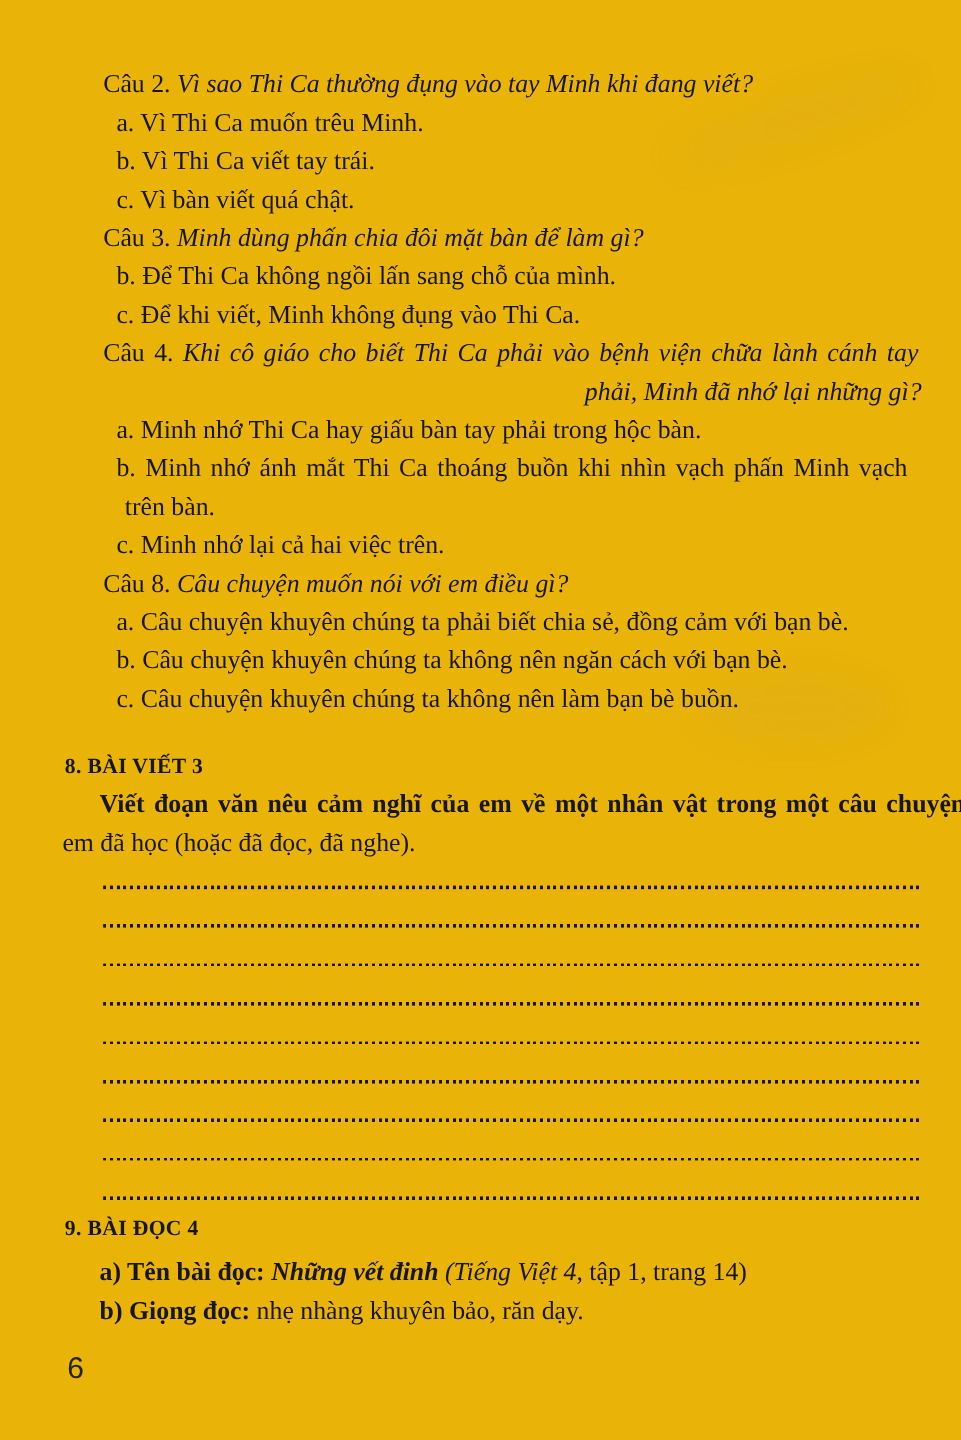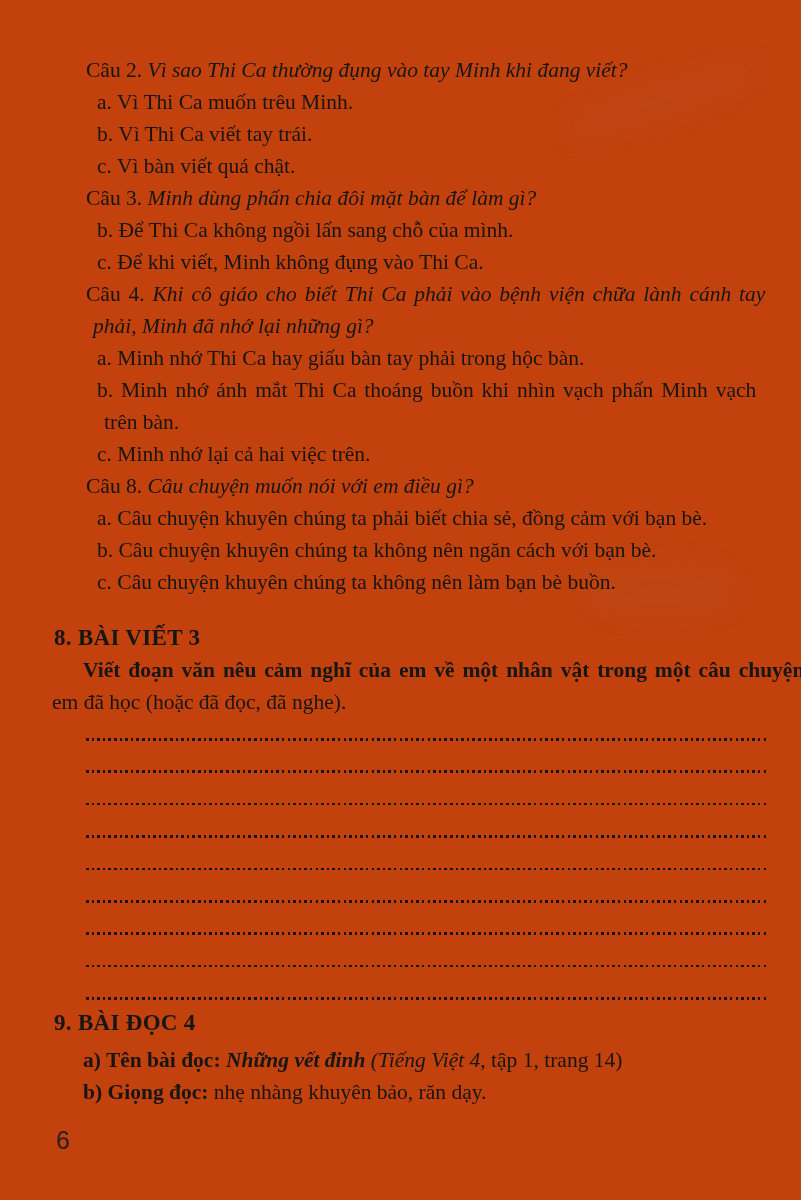--- a/index.html
+++ b/index.html
@@ -1,44 +1,44 @@
 <!DOCTYPE html>
 <html><head>
 <meta charset="utf-8">
 <style>
   html,body { margin:0; padding:0; background:#ffffff; }
   .page {
     position:relative;
     width:801px; height:1200px;
-    background:#c2410c;
+    background:#eab308;
     font-family:"Liberation Serif","DejaVu Serif",serif;
     color:#161616;
     overflow:hidden;
   }
   
   .scan-artifact {
     position:absolute; border-radius:50%;
     background:#8a8a8a; filter:blur(14px); opacity:0.06;
     pointer-events:none;
   }
   .artifact-1 { width:220px; height:40px; right:30px; top:80px; transform:rotate(-18deg); }
   .artifact-2 { width:160px; height:60px; right:60px; top:560px; }
 
   .questions { position:absolute; left:52px; top:54px; width:716px; }
   .line { font-size:21.5px; line-height:32px; white-space:nowrap; }
   .q-line   { padding-left:34px; }
-  .q-wrap   { padding-left:41px; }
+  .q-wrap   { padding-left:41px;text-align:right; }
   .opt-line { padding-left:45px; }
   .opt-wrap { padding-left:52px; }
   .q-text { font-style:italic; }
   .stretch { word-spacing:2.5px; }
 
   .sec-title {
     font-weight:700;
-    font-size:23px; line-height:32px;
+    font-size:18px; line-height:32px;
     letter-spacing:0.3px;
     padding-left:2px;
     white-space:nowrap;
   }
   .section-writing { position:absolute; left:52px; top:622px; width:716px; }
   .para-line1 { padding-left:31px;font-weight:bold; }
   .para-line2 { padding-left:0; }
 
   .writing-lines { position:absolute; left:86px; top:726px; width:682px; }
   .dotline { height:32.4px; position:relative; }

